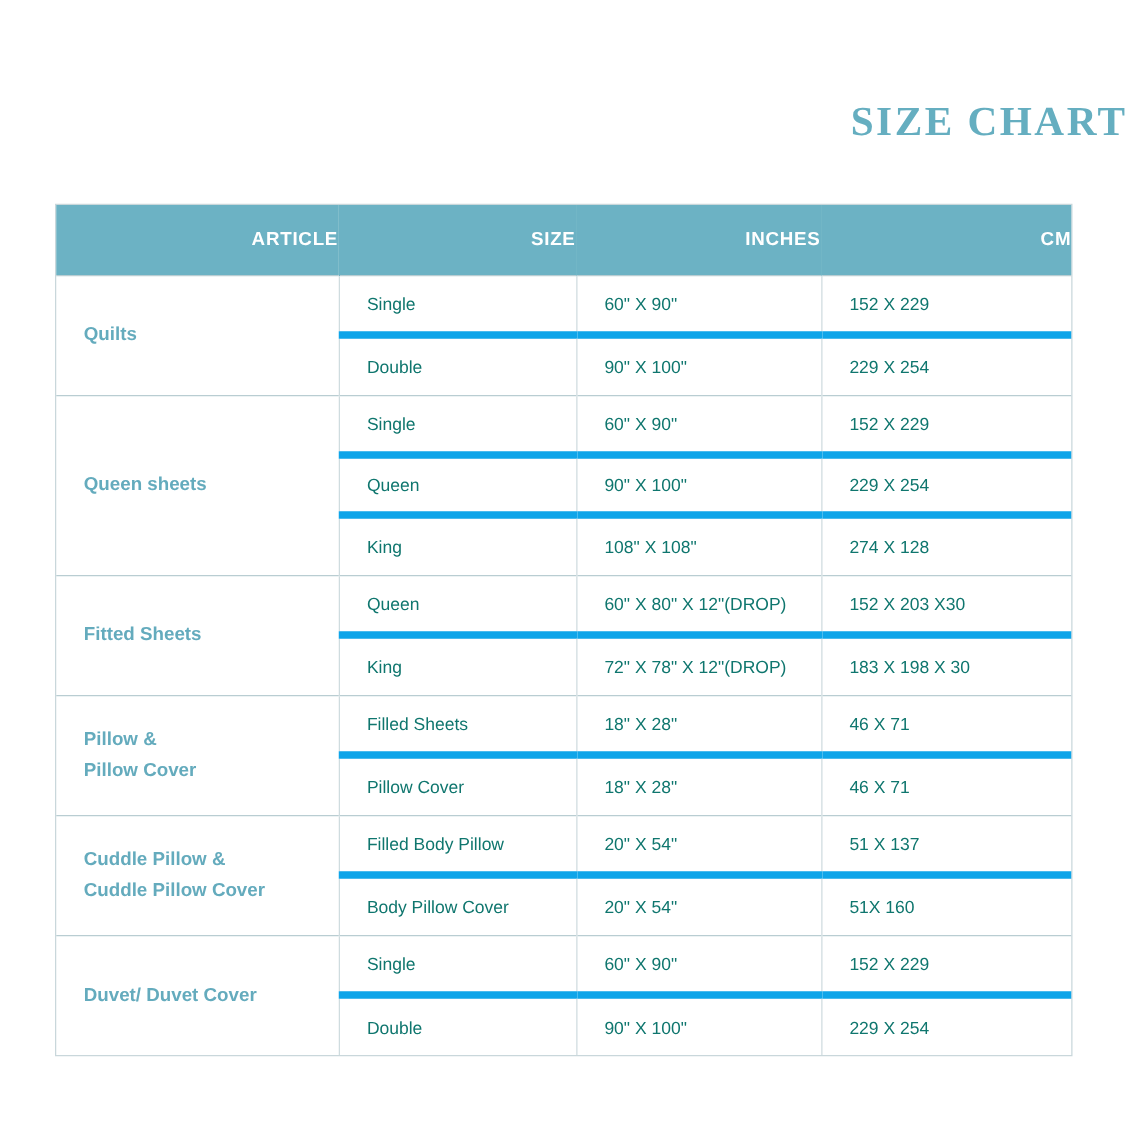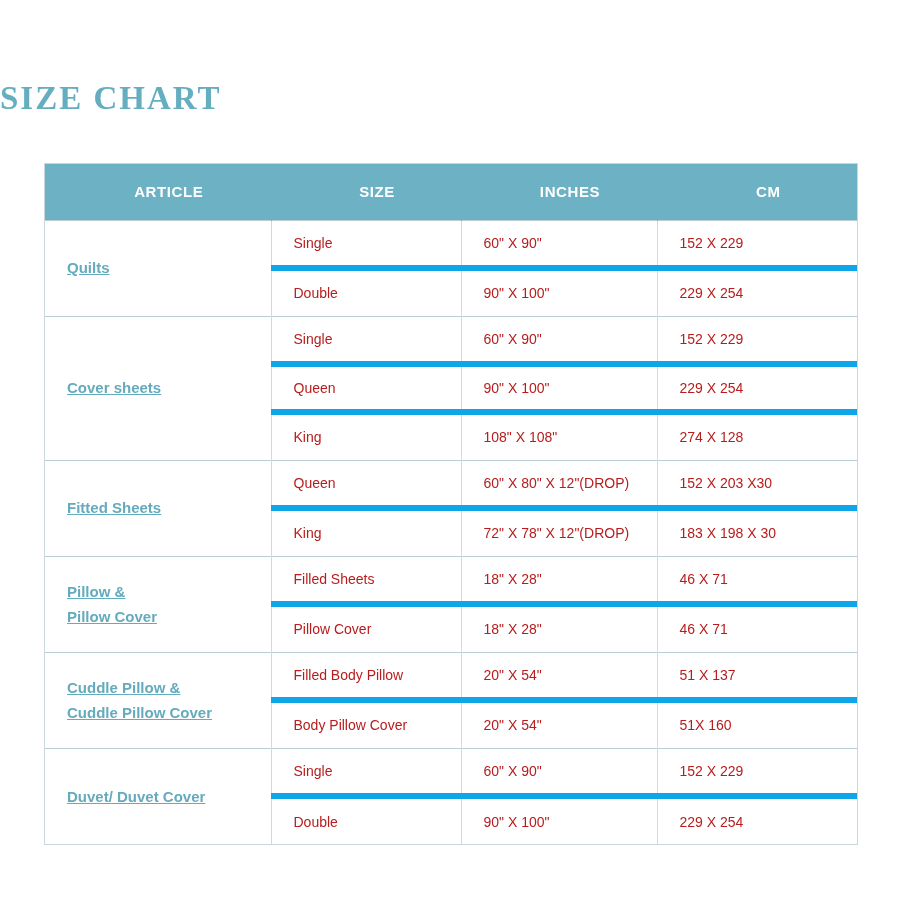--- a/index.html
+++ b/index.html
@@ -14,21 +14,21 @@
     color: #3a4a52;
     overflow: hidden;
   }
   .page {
     position: relative;
     width: 902px;
     height: 901px;
     box-sizing: border-box;
   }
   .title {
-    text-align: left;
+    text-align: right;
     font-family: "Liberation Serif", serif;
     font-size: 33px;
     letter-spacing: 2px;
     color: #65aec0;
     font-weight: 700;
     padding-top: 82px;
     line-height: 1;
     font-variant: small-caps;
   }
   .table-wrap {
@@ -40,21 +40,21 @@
     border-collapse: collapse;
     width: 100%;
     table-layout: fixed;
   }
   table.size-chart thead th {
     background: #6cb2c4;
     color: #ffffff;
     font-size: 15px;
     font-weight: 700;
     letter-spacing: 0.6px;
-    text-align: center;
+    text-align: right;
     padding: 16px 0 16px 22px;
     height: 56px;
     box-sizing: border-box;
     border-right: 1px solid #6cb2c4;
   }
   table.size-chart thead th:last-child { border-right: none; }
 
   col.c-article { width: 226px; }
   col.c-size    { width: 190px; }
   col.c-inches  { width: 196px; }
@@ -74,22 +74,22 @@
 
   td.article-cell {
     color: #64abbd;
     font-weight: 700;
     font-size: 15px;
     line-height: 1.7;
     vertical-align: middle;
   }
   td.group-start { border-top: 1px solid #b9cdd2; }
   tr.group-first td { border-top: 1px solid #b9cdd2; }
-  .article-line { display: block; text-decoration: underline; }
-  td.val { color: #b91c1c; }
+  .article-line { display: block; }
+  td.val { color: #0f766e; }
 </style>
 </head>
 <body>
 
 <div class="page">
 
   <div class="title">SIZE CHART</div>
 
   <div class="table-wrap">
     <table class="size-chart">
@@ -116,21 +116,21 @@
             <td class="val group-start">60" X 90"</td>
             <td class="val group-start">152 X 229</td>
           </tr>
           <tr>
             <td class="val">Double</td>
             <td class="val">90" X 100"</td>
             <td class="val">229 X 254</td>
           </tr>
           <tr class="group-first">
             <td class="article-cell group-start" rowspan="3">
-              <span class="article-line">Cover sheets</span>
+              <span class="article-line">Queen sheets</span>
             </td>
             <td class="val group-start">Single</td>
             <td class="val group-start">60" X 90"</td>
             <td class="val group-start">152 X 229</td>
           </tr>
           <tr>
             <td class="val">Queen</td>
             <td class="val">90" X 100"</td>
             <td class="val">229 X 254</td>
           </tr>

